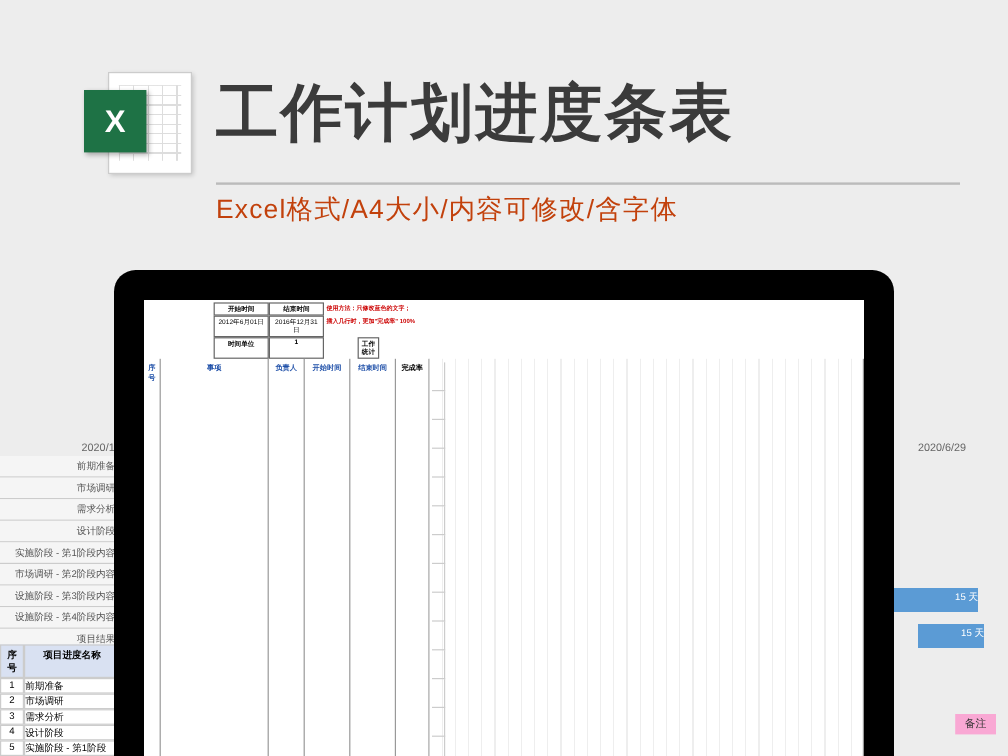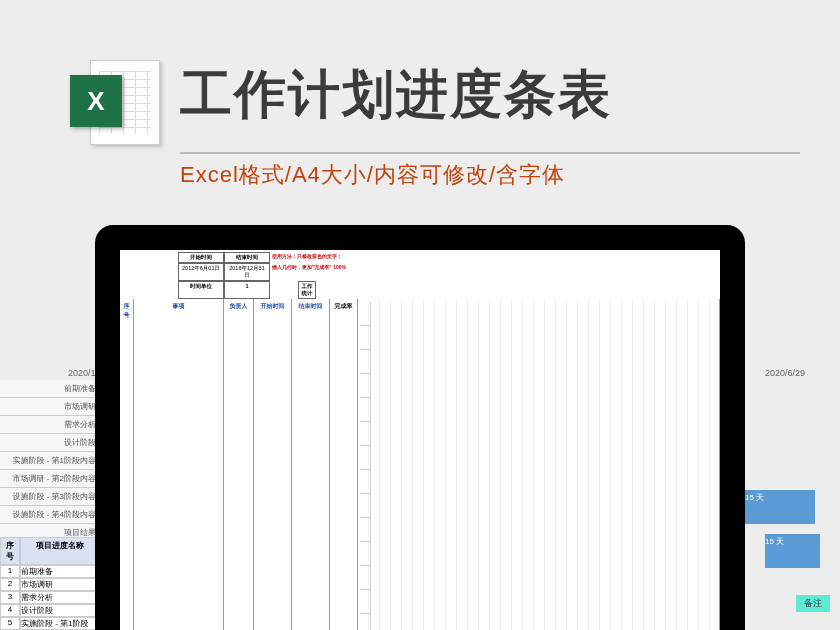--- a/index.html
+++ b/index.html
@@ -164,42 +164,42 @@
   color: #666;
 }
 .bg-sheet-right {
   position: absolute;
   right: 0;
   top: 380px;
   width: 95px;
   font-size: 8px;
 }
 .bg-sheet-right .bar-r {
-  height: 34px;
+  height: 20px;
   margin: 10px 0;
   background: #5b9bd5;
   color: #fff;
   font-size: 8px;
   line-height: 16px;
-  text-align: left;
+  text-align: right;
 }
 .bg-date-right {
   position: absolute;
   right: 35px;
   top: 368px;
   font-size: 9px;
   color: #666;
 }
 .bg-label-right {
   position: absolute;
   right: 10px;
   top: 595px;
   font-size: 9px;
   color: #333;
-  background: #5eead4;
+  background: #f9a8d4;
   padding: 2px 8px;
 }
 .bg-bottom-left {
   position: absolute;
   left: 0;
   bottom: 0;
   width: 100px;
   font-size: 8px;
   background: #fff;
 }

